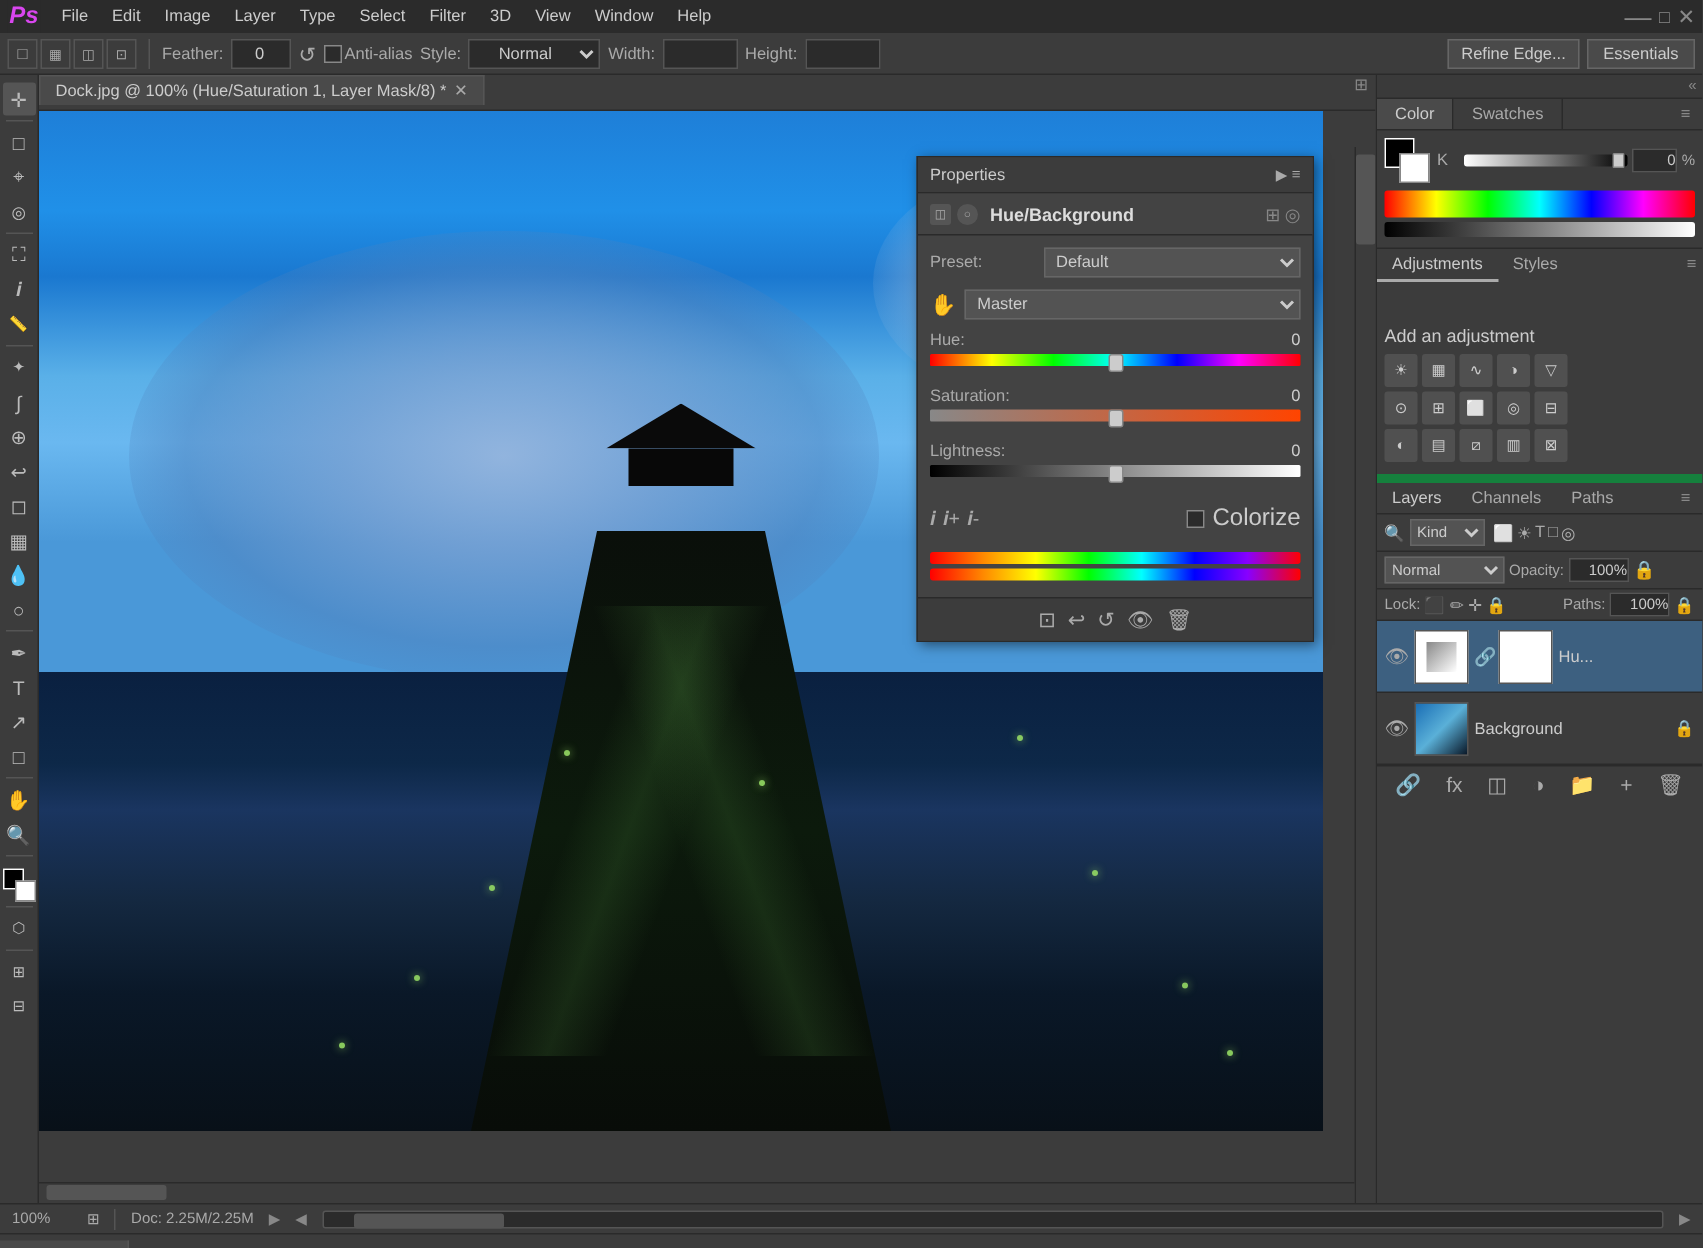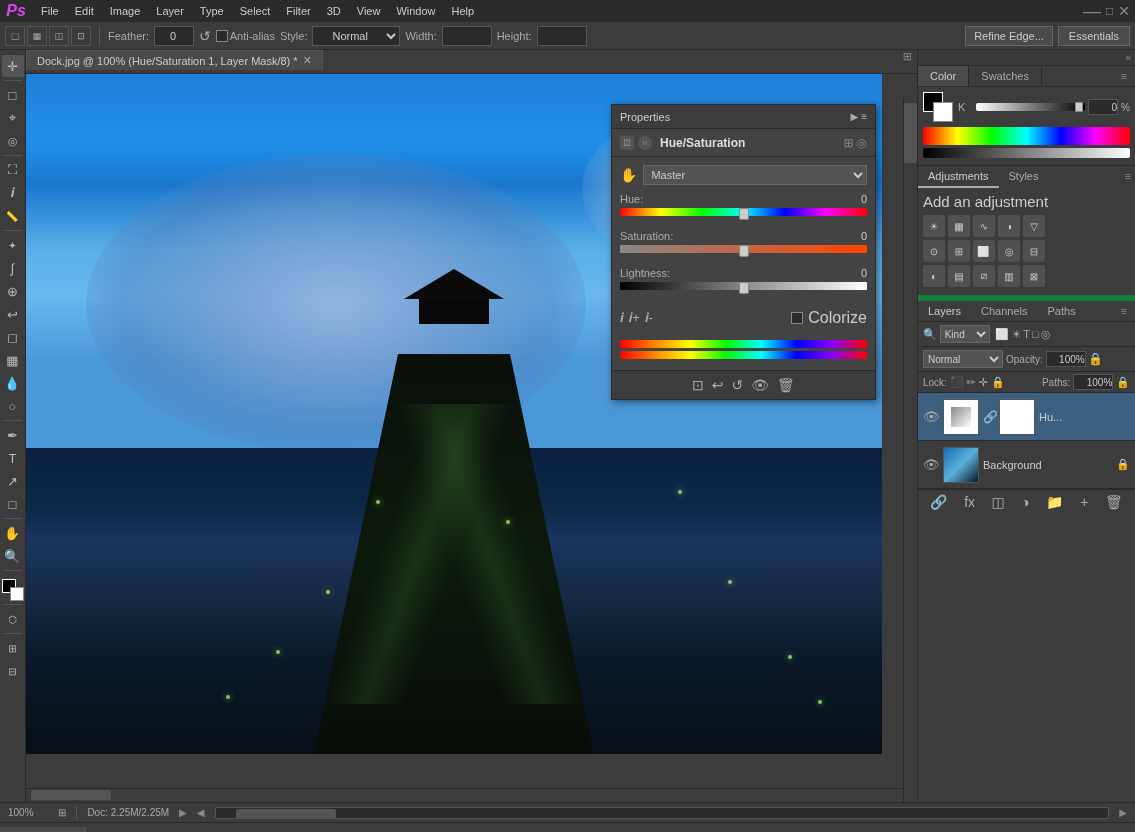--- a/index.html
+++ b/index.html
@@ -125,21 +125,21 @@
     
     .spectrum { height: 18px; background: linear-gradient(90deg, #ff0000, #ffff00, #00ff00, #00ffff, #0000ff, #ff00ff, #ff0000); margin: 3px 0; border-radius: 2px; }
     .spectrum-grayscale { height: 10px; background: linear-gradient(90deg, #000, #fff); margin: 2px 0; border-radius: 2px; }
 
     
     .adj-section { border-top: 1px solid #2a2a2a; }
     .adj-tabs { display: flex; background: #3c3c3c; }
     .adj-tab { padding: 4px 10px; font-size: 11px; color: #aaa; cursor: pointer; }
     .adj-tab.active { color: #ccc; border-bottom: 2px solid #aaa; }
     .adj-body { padding: 5px; }
-    .adj-title { color: #ccc; font-size: 15px; margin-bottom: 5px; }
+    .adj-title { color: #ccc; font-size: 12px; margin-bottom: 5px; margin-top: 24px; }
     .adj-icons-row { display: flex; gap: 3px; margin-bottom: 3px; flex-wrap: wrap; }
     .adj-icon { width: 22px; height: 22px; background: #505050; border-radius: 2px; display: flex; align-items: center; justify-content: center; cursor: pointer; color: #ccc; font-size: 10px; }
 
     
     .layers-section { border-top: 6px solid #15803d; flex: 1; display: flex; flex-direction: column; }
     .layers-tabs { display: flex; background: #3c3c3c; border-bottom: 1px solid #2a2a2a; }
     .ltab { padding: 4px 10px; font-size: 11px; color: #aaa; cursor: pointer; }
     .ltab.active { color: #ccc; }
     .ltab-right { margin-left: auto; padding: 4px 8px; color: #888; }
     .layers-toolbar { display: flex; align-items: center; padding: 3px 5px; gap: 3px; border-bottom: 1px solid #2a2a2a; }
@@ -328,28 +328,34 @@
           <div class="panel-controls">
             <span class="panel-btn">▶</span>
             <span class="panel-btn">≡</span>
           </div>
         </div>
         <div class="props-title-bar">
           <div style="display:flex;gap:4px;align-items:center;">
             <div style="width:14px;height:14px;background:#555;border-radius:2px;display:flex;align-items:center;justify-content:center;font-size:8px;color:#aaa;">◫</div>
             <div style="width:14px;height:14px;background:#555;border-radius:50%;display:flex;align-items:center;justify-content:center;font-size:8px;color:#aaa;">○</div>
           </div>
-          <span class="props-title">Hue/Saturation</span>
+          <span class="props-title">Hue/Background</span>
           <div style="margin-left:auto;display:flex;gap:3px;">
             <span style="color:#888;cursor:pointer;font-size:12px;">⊞</span>
             <span style="color:#888;cursor:pointer;font-size:12px;">◎</span>
           </div>
         </div>
         <div class="props-body">
 
+          <div class="prop-row">
+            <span class="prop-label">Preset:</span>
+            <select class="prop-select">
+              <option>Default</option>
+            </select>
+          </div>
 
           <div class="prop-row">
             <span style="color:#aaa;font-size:14px;cursor:pointer;">✋</span>
             <select class="prop-select">
               <option>Master</option>
             </select>
           </div>
 
           <div class="slider-row">
             <div class="slider-label-row">

